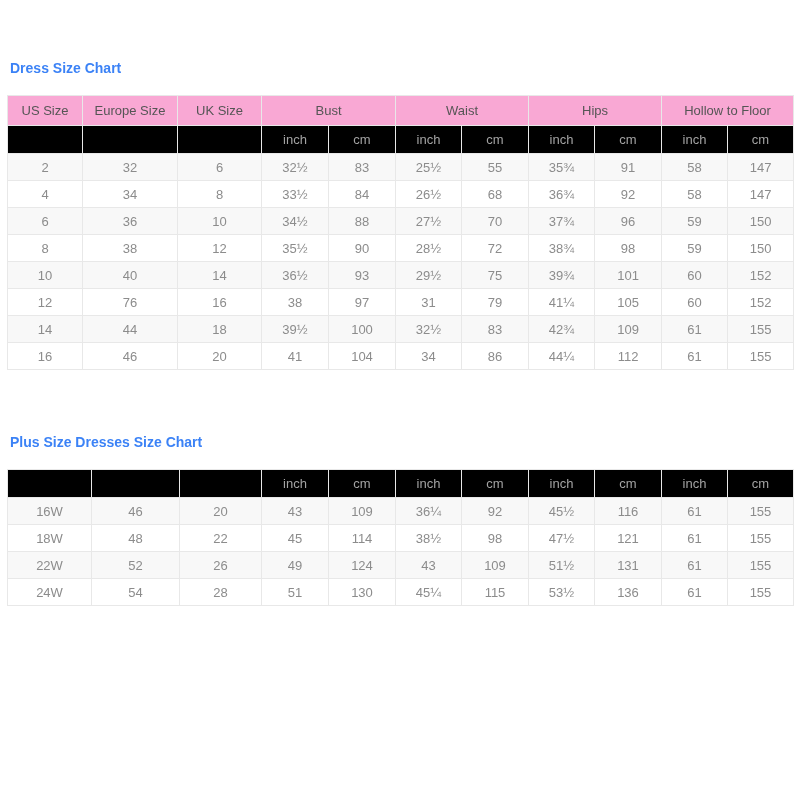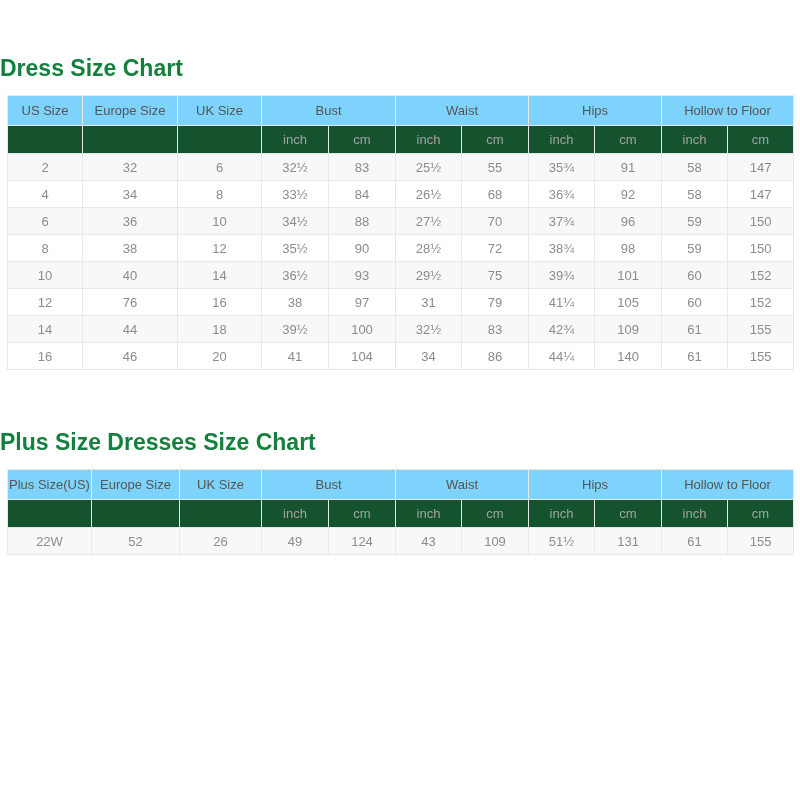--- a/index.html
+++ b/index.html
@@ -3,24 +3,25 @@
 <meta charset="utf-8">
 <style>
   * { box-sizing: border-box; margin: 0; padding: 0; }
   html, body {
     width: 800px; height: 800px;
     background: #ffffff;
     font-family: "Liberation Sans", sans-serif;
     overflow: hidden;
   }
   .section-title {
-    color: #15803d;
-    font-size: 23px;
+    color: #3b82f6;
+    font-size: 14px;
     font-weight: bold;
     line-height: 22px;
+    margin-left: 10px;
   }
   #title-1 { margin-top: 57px; }
   #title-2 { margin-top: 61px; }
   table.size-table {
     width: 786px;
     margin-left: 7px;
     margin-top: 16px;
     border-collapse: collapse;
     table-layout: fixed;
     font-size: 13px;
@@ -28,26 +29,26 @@
   table.size-table th,
   table.size-table td {
     border: 1px solid #e8e8e8;
     text-align: center;
     vertical-align: middle;
     font-weight: normal;
     overflow: hidden;
     white-space: nowrap;
   }
   tr.head-row th {
-    background: #7dd3fc;
+    background: #f9a8d4;
     color: #555555;
     height: 30px;
   }
   tr.unit-row th {
-    background: #14532d;
+    background: #000000;
     color: #a3a3a3;
     height: 28px;
   }
   tbody td {
     color: #8c8c8c;
     height: 27px;
     background: #ffffff;
   }
   tbody tr:nth-child(odd) td { background: #f8f8f8; }
 </style>
@@ -188,21 +189,21 @@
       </tr>
       <tr>
         <td>16</td>
         <td>46</td>
         <td>20</td>
         <td>41</td>
         <td>104</td>
         <td>34</td>
         <td>86</td>
         <td>44¼</td>
-        <td>140</td>
+        <td>112</td>
         <td>61</td>
         <td>155</td>
       </tr>
     </tbody>
 </table>
 
 <h2 id="title-2" class="section-title">Plus Size Dresses Size Chart</h2>
 
 <table class="size-table">
   <colgroup>
@@ -212,51 +213,81 @@
     <col style="width:67px">
       <col style="width:67px">
     <col style="width:66px">
       <col style="width:67px">
     <col style="width:66px">
       <col style="width:67px">
     <col style="width:66px">
       <col style="width:66px">
   </colgroup>
   <thead>
-    <tr class="head-row">
-      <th>Plus Size(US)</th>
-      <th>Europe Size</th>
-      <th>UK Size</th>
-      <th colspan="2">Bust</th>
-      <th colspan="2">Waist</th>
-      <th colspan="2">Hips</th>
-      <th colspan="2">Hollow to Floor</th>
-    </tr>
     <tr class="unit-row">
       <th></th>
       <th></th>
       <th></th>
       <th>inch</th>
       <th>cm</th>
       <th>inch</th>
       <th>cm</th>
       <th>inch</th>
       <th>cm</th>
       <th>inch</th>
       <th>cm</th>
     </tr>
   </thead>
   <tbody>
+      <tr>
+        <td>16W</td>
+        <td>46</td>
+        <td>20</td>
+        <td>43</td>
+        <td>109</td>
+        <td>36¼</td>
+        <td>92</td>
+        <td>45½</td>
+        <td>116</td>
+        <td>61</td>
+        <td>155</td>
+      </tr>
+      <tr>
+        <td>18W</td>
+        <td>48</td>
+        <td>22</td>
+        <td>45</td>
+        <td>114</td>
+        <td>38½</td>
+        <td>98</td>
+        <td>47½</td>
+        <td>121</td>
+        <td>61</td>
+        <td>155</td>
+      </tr>
       <tr>
         <td>22W</td>
         <td>52</td>
         <td>26</td>
         <td>49</td>
         <td>124</td>
         <td>43</td>
         <td>109</td>
         <td>51½</td>
         <td>131</td>
         <td>61</td>
         <td>155</td>
       </tr>
+      <tr>
+        <td>24W</td>
+        <td>54</td>
+        <td>28</td>
+        <td>51</td>
+        <td>130</td>
+        <td>45¼</td>
+        <td>115</td>
+        <td>53½</td>
+        <td>136</td>
+        <td>61</td>
+        <td>155</td>
+      </tr>
     </tbody>
 </table>
 
 </body></html>

